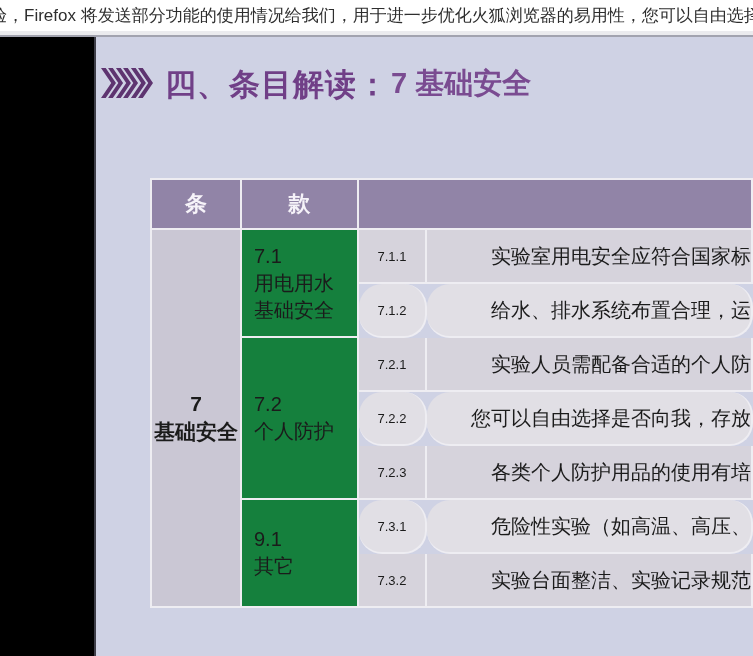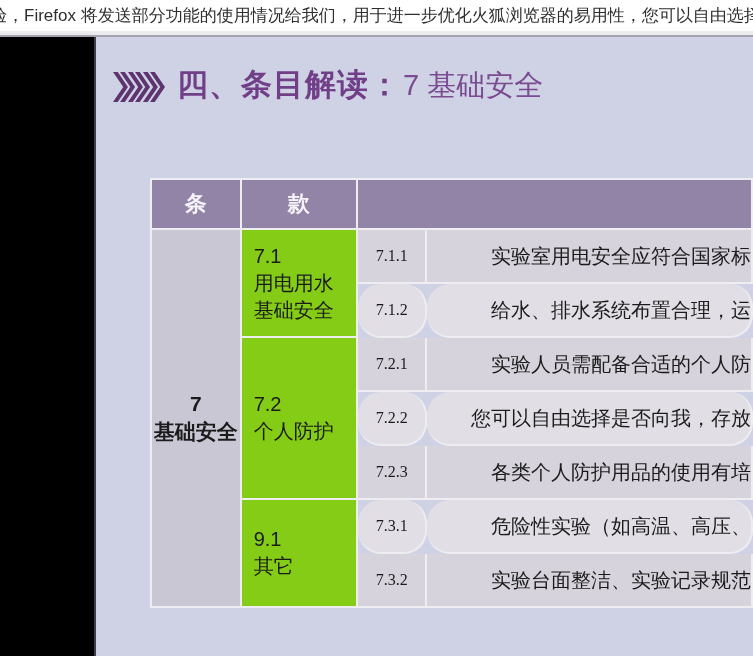--- a/index.html
+++ b/index.html
@@ -19,27 +19,27 @@
   }
   .notif-strip{position:absolute;left:0;top:31px;width:753px;height:4px;background:#ebebee;}
   .notif-line{position:absolute;left:0;top:35px;width:753px;height:2px;background:#a2a3af;}
   
   .content{position:absolute;left:0;top:37px;width:753px;height:619px;background:#cfd2e4;}
   .black-bar{
     position:absolute;left:0;top:0;width:96px;height:619px;
     background:#000;border-right:2px solid #3e3e48;box-sizing:border-box;
   }
   
-  .title-row{position:absolute;left:113px;top:27px;display:flex;align-items:flex-end;}
+  .title-row{position:absolute;left:101px;top:27px;display:flex;align-items:flex-start;}
   .chevrons{width:52px;height:38px;margin-right:12px;flex:none;}
   .title-prefix{
     font-size:31px;font-weight:bold;color:#703f87;letter-spacing:1px;white-space:nowrap;
   }
   .title-topic{
-    font-size:29px;font-weight:normal;color:#7a4b91;white-space:nowrap;margin-left:2px;
+    font-size:29px;font-weight:bold;color:#7a4b91;white-space:nowrap;margin-left:2px;
   }
   
   .slide-table{
     position:absolute;left:150px;top:141px;
     border-collapse:separate;border-spacing:0;table-layout:fixed;
     border-top:2px solid #eeedf2;border-left:2px solid #eeedf2;
   }
   .slide-table td,.slide-table th{
     box-sizing:border-box;padding:0;
     border-right:2px solid #eeedf2;border-bottom:2px solid #eeedf2;
@@ -48,25 +48,25 @@
   .col-article{width:122px;}
   .col-clause{width:149px;}
   .col-num{width:87px;}
   .col-desc{width:341px;}
   tr.hdr th{height:50px;background:#9184a7;color:#f6f3f9;font-size:22px;font-weight:bold;text-align:center;}
   tr.body-row td{height:54px;}
   td.cell-article{
     background:#cac7d4;text-align:center;font-size:21px;font-weight:bold;line-height:1.35;
   }
   td.cell-clause{
-    background:#84cc16;text-align:left;font-size:20px;line-height:1.35;
+    background:#15803d;text-align:left;font-size:20px;line-height:1.35;
     padding-left:12px;padding-right:8px;
   }
   td.cell-num{
-    text-align:center;font-family:Liberation Serif, serif;font-size:16px;
+    text-align:center;font-family:Liberation Sans, sans-serif;font-size:13px;
   }
   td.cell-desc{
     text-align:right;font-size:20px;padding-left:12px;white-space:nowrap;
   }
   tr .band-dark{background:#d6d3dc;}
   tr .band-light{background:#e1dfe5;border-radius:23px;}
 </style>
 </head>
 <body>
 

